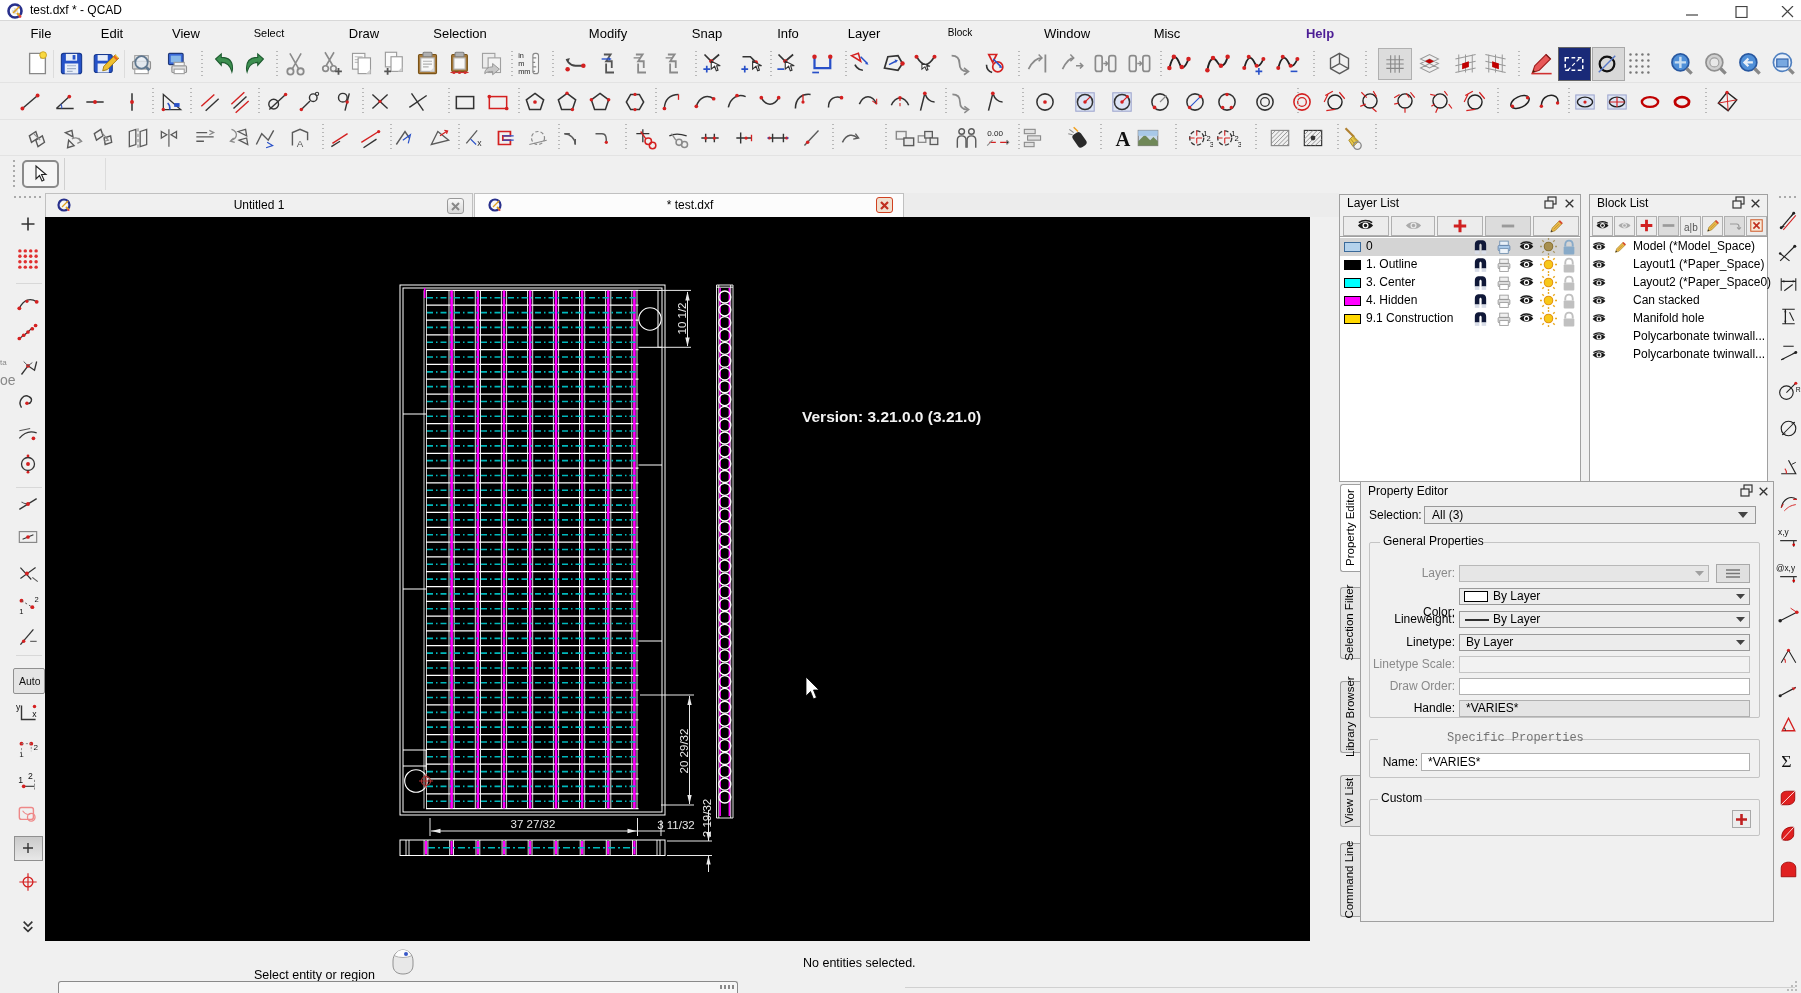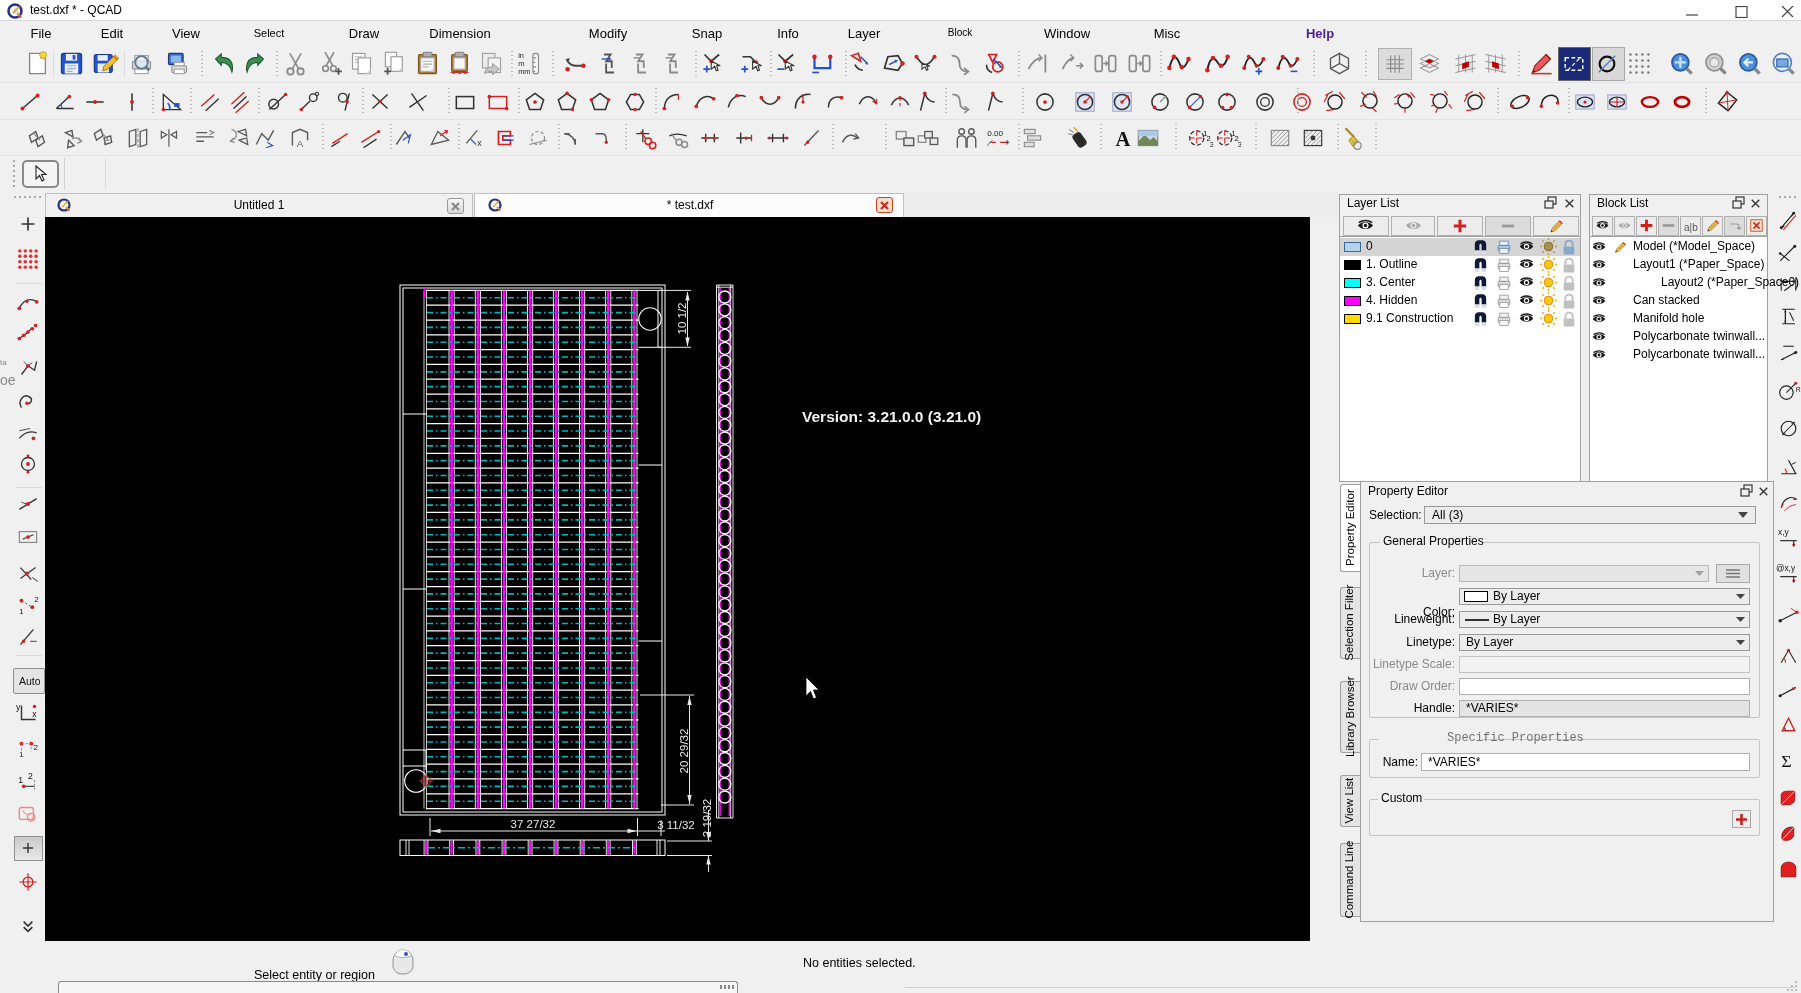--- a/index.html
+++ b/index.html
@@ -19,21 +19,21 @@
     <path d="M8 9 L20 9" stroke="#444" stroke-width="1.2"></path>
     <rect x="58" y="0.5" width="11" height="11" fill="none" stroke="#444" stroke-width="1.2"></rect>
     <path d="M104 0 L115 11 M115 0 L104 11" stroke="#444" stroke-width="1.2"></path>
   </svg>
 <div style="position:absolute;left:0px;top:21px;width:1801px;height:25px;background:#f0f0f0;"></div>
 <div style="position:absolute;left:41px;top:27px;font-size:13px;color:#000;white-space:nowrap;transform:translateX(-50%);">File</div>
 <div style="position:absolute;left:112px;top:27px;font-size:13px;color:#000;white-space:nowrap;transform:translateX(-50%);">Edit</div>
 <div style="position:absolute;left:186px;top:27px;font-size:13px;color:#000;white-space:nowrap;transform:translateX(-50%);">View</div>
 <div style="position:absolute;left:269px;top:27px;font-size:11px;color:#000;white-space:nowrap;transform:translateX(-50%);">Select</div>
 <div style="position:absolute;left:364px;top:27px;font-size:13px;color:#000;white-space:nowrap;transform:translateX(-50%);">Draw</div>
-<div style="position:absolute;left:460px;top:27px;font-size:13px;color:#000;white-space:nowrap;transform:translateX(-50%);">Dimension</div>
+<div style="position:absolute;left:460px;top:27px;font-size:13px;color:#000;white-space:nowrap;transform:translateX(-50%);">Selection</div>
 <div style="position:absolute;left:608px;top:27px;font-size:13px;color:#000;white-space:nowrap;transform:translateX(-50%);">Modify</div>
 <div style="position:absolute;left:707px;top:27px;font-size:13px;color:#000;white-space:nowrap;transform:translateX(-50%);">Snap</div>
 <div style="position:absolute;left:788px;top:27px;font-size:13px;color:#000;white-space:nowrap;transform:translateX(-50%);">Info</div>
 <div style="position:absolute;left:864px;top:27px;font-size:13px;color:#000;white-space:nowrap;transform:translateX(-50%);">Layer</div>
 <div style="position:absolute;left:960px;top:27px;font-size:10px;color:#000;white-space:nowrap;transform:translateX(-50%);">Block</div>
 <div style="position:absolute;left:1067px;top:27px;font-size:13px;color:#000;white-space:nowrap;transform:translateX(-50%);">Window</div>
 <div style="position:absolute;left:1167px;top:27px;font-size:13px;color:#000;white-space:nowrap;transform:translateX(-50%);">Misc</div>
 <div style="position:absolute;left:1320px;top:27px;font-size:13px;color:#4c1d95;white-space:nowrap;transform:translateX(-50%);font-weight:bold;">Help</div>
 <div style="position:absolute;left:0px;top:46px;width:1801px;height:110px;background:#f0f0f0;"></div>
 <div style="position:absolute;left:0px;top:82px;width:1801px;height:1px;background:#e3e3e3;"></div>
@@ -1425,21 +1425,21 @@
     <circle cx="10" cy="9" r="1.8" fill="#1a1a1a"></circle>
     <path d="M3 6 C7 3 13 3 17 6" fill="none" stroke="#1a1a1a" stroke-width="1.6"></path>
   </svg>
 <div style="position:absolute;left:1633px;top:258px;font-size:12px;color:#000;white-space:nowrap;">Layout1 (*Paper_Space)</div>
 <svg style="position:absolute;left:1591px;top:275px" width="16" height="16" viewBox="0 0 20 18">
     <path d="M2 9 C6 4 14 4 18 9 C14 14 6 14 2 9 Z" fill="#1a1a1a"></path>
     <circle cx="10" cy="9" r="3.2" fill="#fff"></circle>
     <circle cx="10" cy="9" r="1.8" fill="#1a1a1a"></circle>
     <path d="M3 6 C7 3 13 3 17 6" fill="none" stroke="#1a1a1a" stroke-width="1.6"></path>
   </svg>
-<div style="position:absolute;left:1633px;top:276px;font-size:12px;color:#000;white-space:nowrap;margin-left:28px;">Layout2 (*Paper_Space0)</div>
+<div style="position:absolute;left:1633px;top:276px;font-size:12px;color:#000;white-space:nowrap;">Layout2 (*Paper_Space0)</div>
 <svg style="position:absolute;left:1591px;top:293px" width="16" height="16" viewBox="0 0 20 18">
     <path d="M2 9 C6 4 14 4 18 9 C14 14 6 14 2 9 Z" fill="#1a1a1a"></path>
     <circle cx="10" cy="9" r="3.2" fill="#fff"></circle>
     <circle cx="10" cy="9" r="1.8" fill="#1a1a1a"></circle>
     <path d="M3 6 C7 3 13 3 17 6" fill="none" stroke="#1a1a1a" stroke-width="1.6"></path>
   </svg>
 <div style="position:absolute;left:1633px;top:294px;font-size:12px;color:#000;white-space:nowrap;">Can stacked</div>
 <svg style="position:absolute;left:1591px;top:311px" width="16" height="16" viewBox="0 0 20 18">
     <path d="M2 9 C6 4 14 4 18 9 C14 14 6 14 2 9 Z" fill="#1a1a1a"></path>
     <circle cx="10" cy="9" r="3.2" fill="#fff"></circle>

